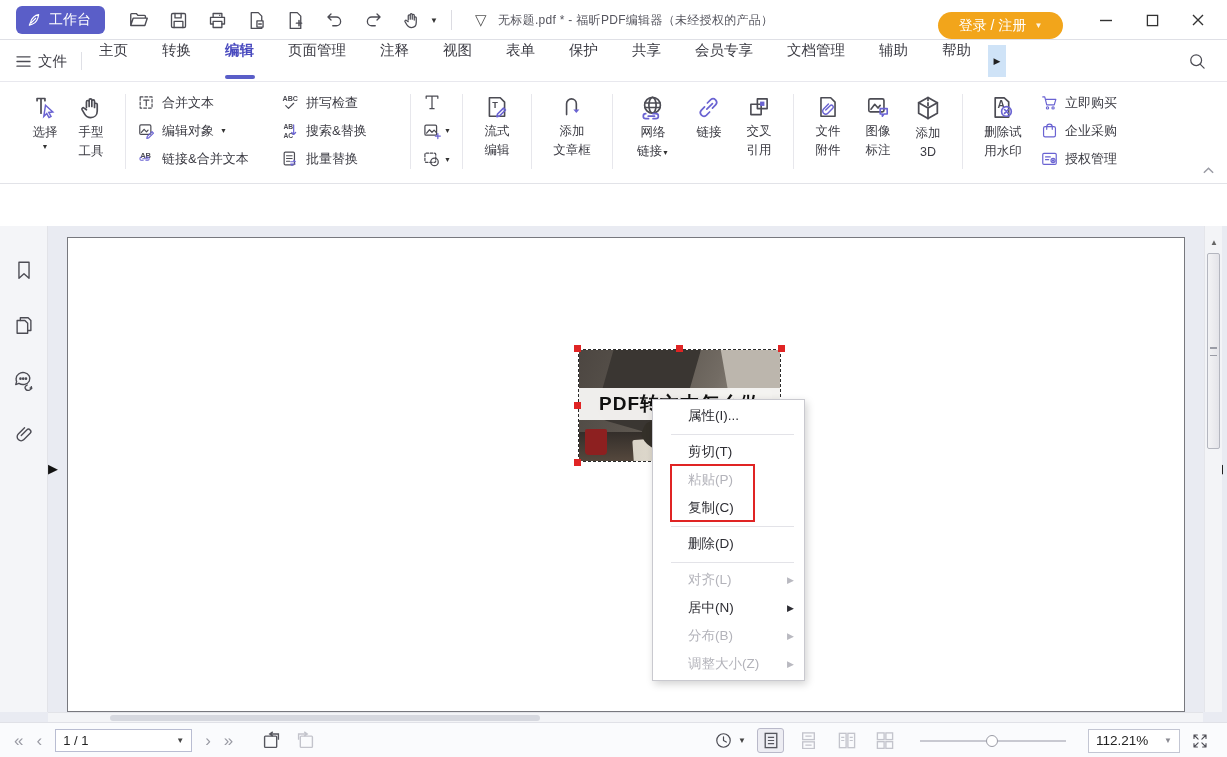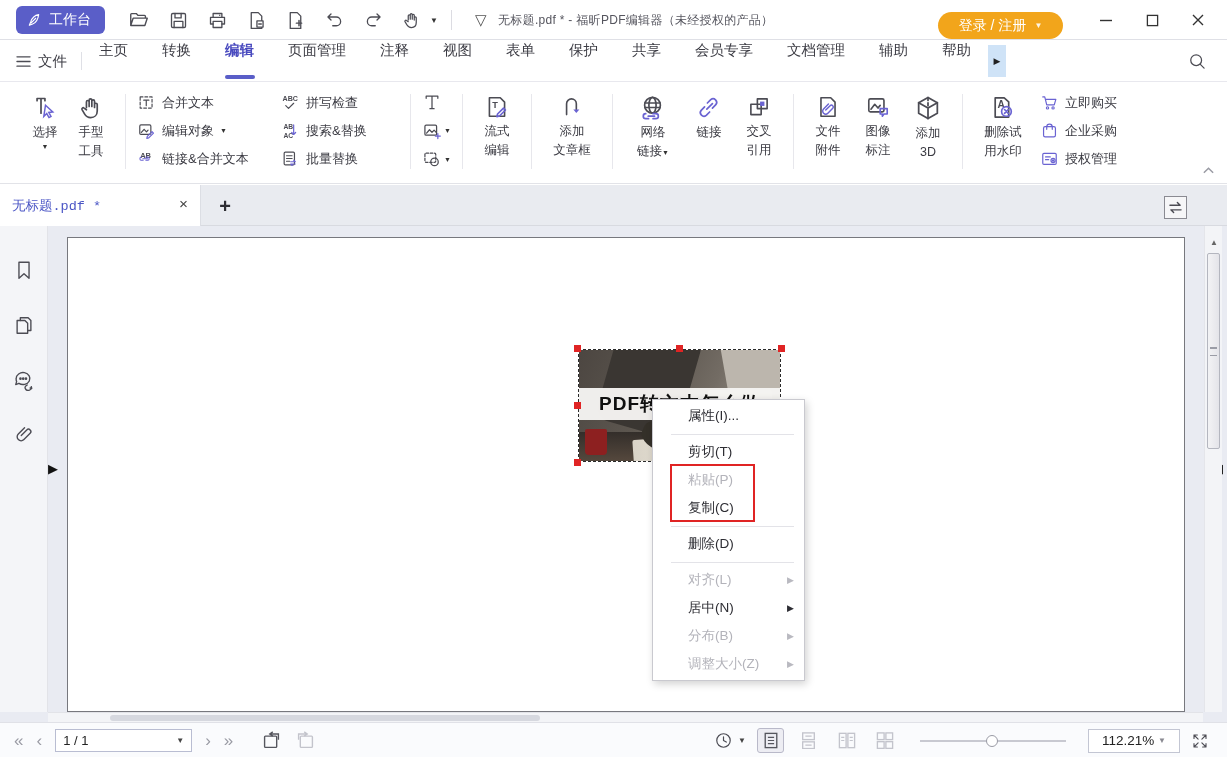--- a/index.html
+++ b/index.html
@@ -139,21 +139,21 @@
   .page-box .pb-caret { margin-left:auto; font-size:8px; color:#444; }
   .sb-right { position:absolute; right:18px; top:0; height:35px; display:flex; align-items:center; gap:11px; }
   .sb-view-btn { width:27px; height:25px; display:flex; align-items:center; justify-content:center; border-radius:3px; }
   .sb-view-btn.active { border:1px solid #b9b9c9; background:#ededf3; }
   .sb-minus,.sb-plus { font-size:16px; color:#55565e; }
   .zoom-slider { position:relative; width:146px; height:14px; }
   .zoom-slider .track { position:absolute; left:0; right:0; top:6px; height:2px; background:#c8c9d1; }
   .zoom-slider .knob { position:absolute; left:66px; top:1px; width:12px; height:12px; background:#fff;
     border:1px solid #9a9ba5; border-radius:50%; }
   .zoom-box { width:92px; height:24px; border:1px solid #c3c6d3; background:#fff; display:flex;
-    align-items:center; padding:0 13px; font-size:13.5px; color:#222; }
+    align-items:center; padding:0 7px; font-size:13.5px; color:#222; }
   .zoom-box .zb-caret { margin-left:auto; font-size:8px; color:#8a8a92; }
   .sb-clock { display:flex; align-items:center; gap:5px; }
   .sb-clock .ck-caret { font-size:8px; color:#444; }
 </style>
 </head>
 <body>
 
 <div class="app">
 
   <header class="titlebar">
@@ -527,34 +527,20 @@
       </div>
     </div>
 
     <div class="rb-collapse">
       <svg width="13" height="9" viewBox="0 0 14 9">
           <path d="M2 7 L7 2 L12 7" stroke="#9a9ba4" fill="none" stroke-width="1.6"></path>
         </svg>
     </div>
   </section>
 
-  <div class="tabbar">
-    <div class="doc-tab">
-      <span>无标题.pdf *</span>
-      <span class="tab-close">×</span>
-    </div>
-    <div class="tab-add">
-        <span>+</span>
-      </div>
-    <div class="tab-switch">
-      <svg width="15" height="13" viewBox="0 0 16 14" class="ic">
-          <path d="M2 4.5 h11 l-3-3 M14 9.5 H3 l3 3"></path>
-        </svg>
-    </div>
-  </div>
 
   <div class="main">
 
     <div class="side-panel">
       <div>
         <svg width="22" height="24" viewBox="0 0 24 24" class="ic">
             <path d="M6.5 3.5 h11 v17.5 l-5.5-5 -5.5 5 Z"></path>
           </svg>
       </div>
       <div>

